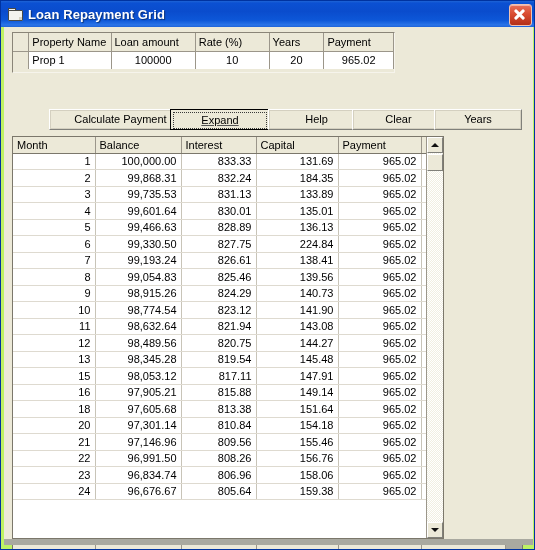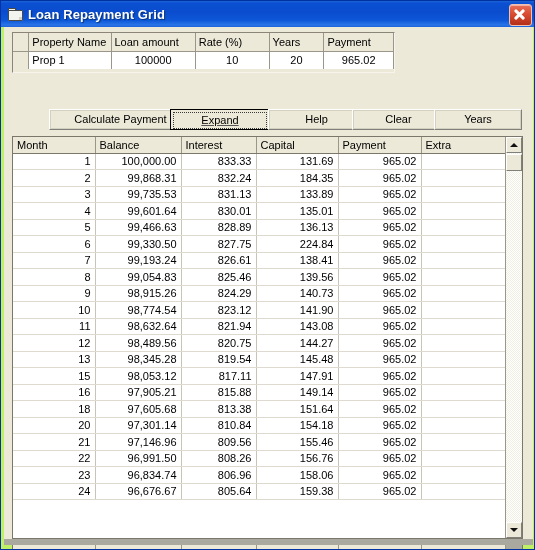--- a/index.html
+++ b/index.html
@@ -196,21 +196,21 @@
   }
   #btn-expand .focusrect span {
     text-decoration: underline;
     text-decoration-color: #555;
   }
 
   
   #grid-wrap {
     position: absolute;
     left: 8px; top: 109px;
-    width: 511px;
+    width: 432px;
     height: 403px;
     background: #ffffff;
     border: 1px solid #7b776b;
     box-sizing: border-box;
     overflow: hidden;
   }
   #grid-scroll-area {
     position: absolute;
     left: 0; top: 0;
     width: 492px;

